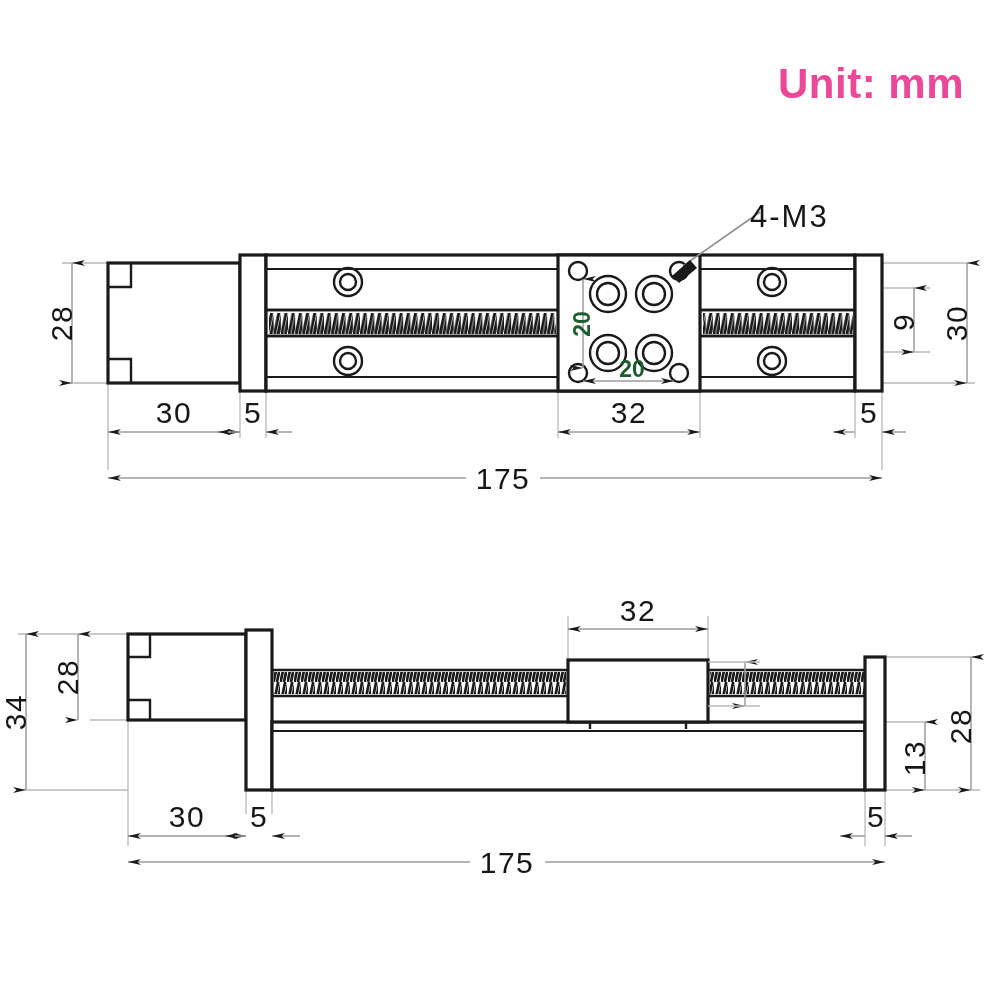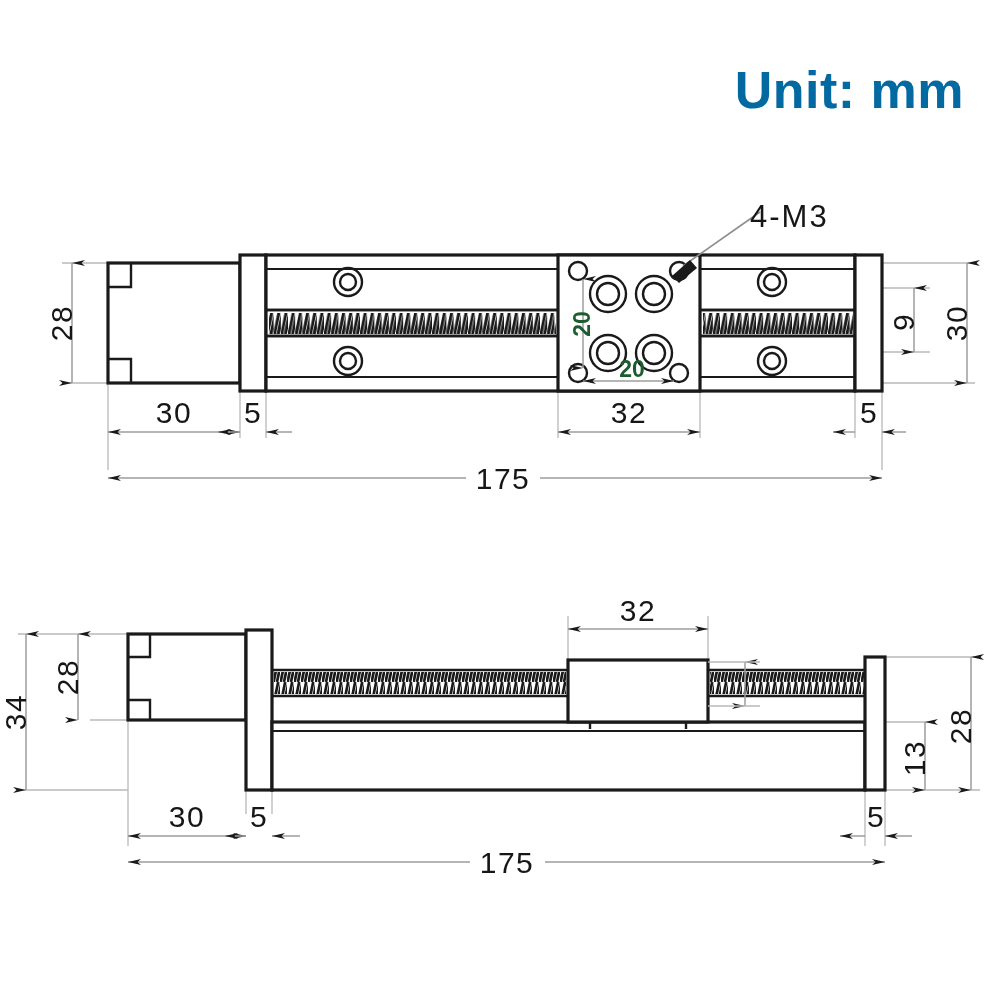--- a/index.html
+++ b/index.html
@@ -22,23 +22,23 @@
   #drawing {
     position: absolute;
     top: 0;
     left: 0;
   }
   .unit-note {
     position: absolute;
     right: 36px;
     top: 60px;
     font-family: "Liberation Sans", sans-serif;
-    font-size: 52px;
+    font-size: 42px;
     font-weight: bold;
-    color: #0369a1;
+    color: #ec4899;
     letter-spacing: 0.5px;
     white-space: nowrap;
   }
 </style>
 </head>
 <body>
 
 <div id="sheet">
 
   <svg id="drawing" width="1000" height="1000" viewBox="0 0 1000 1000">

